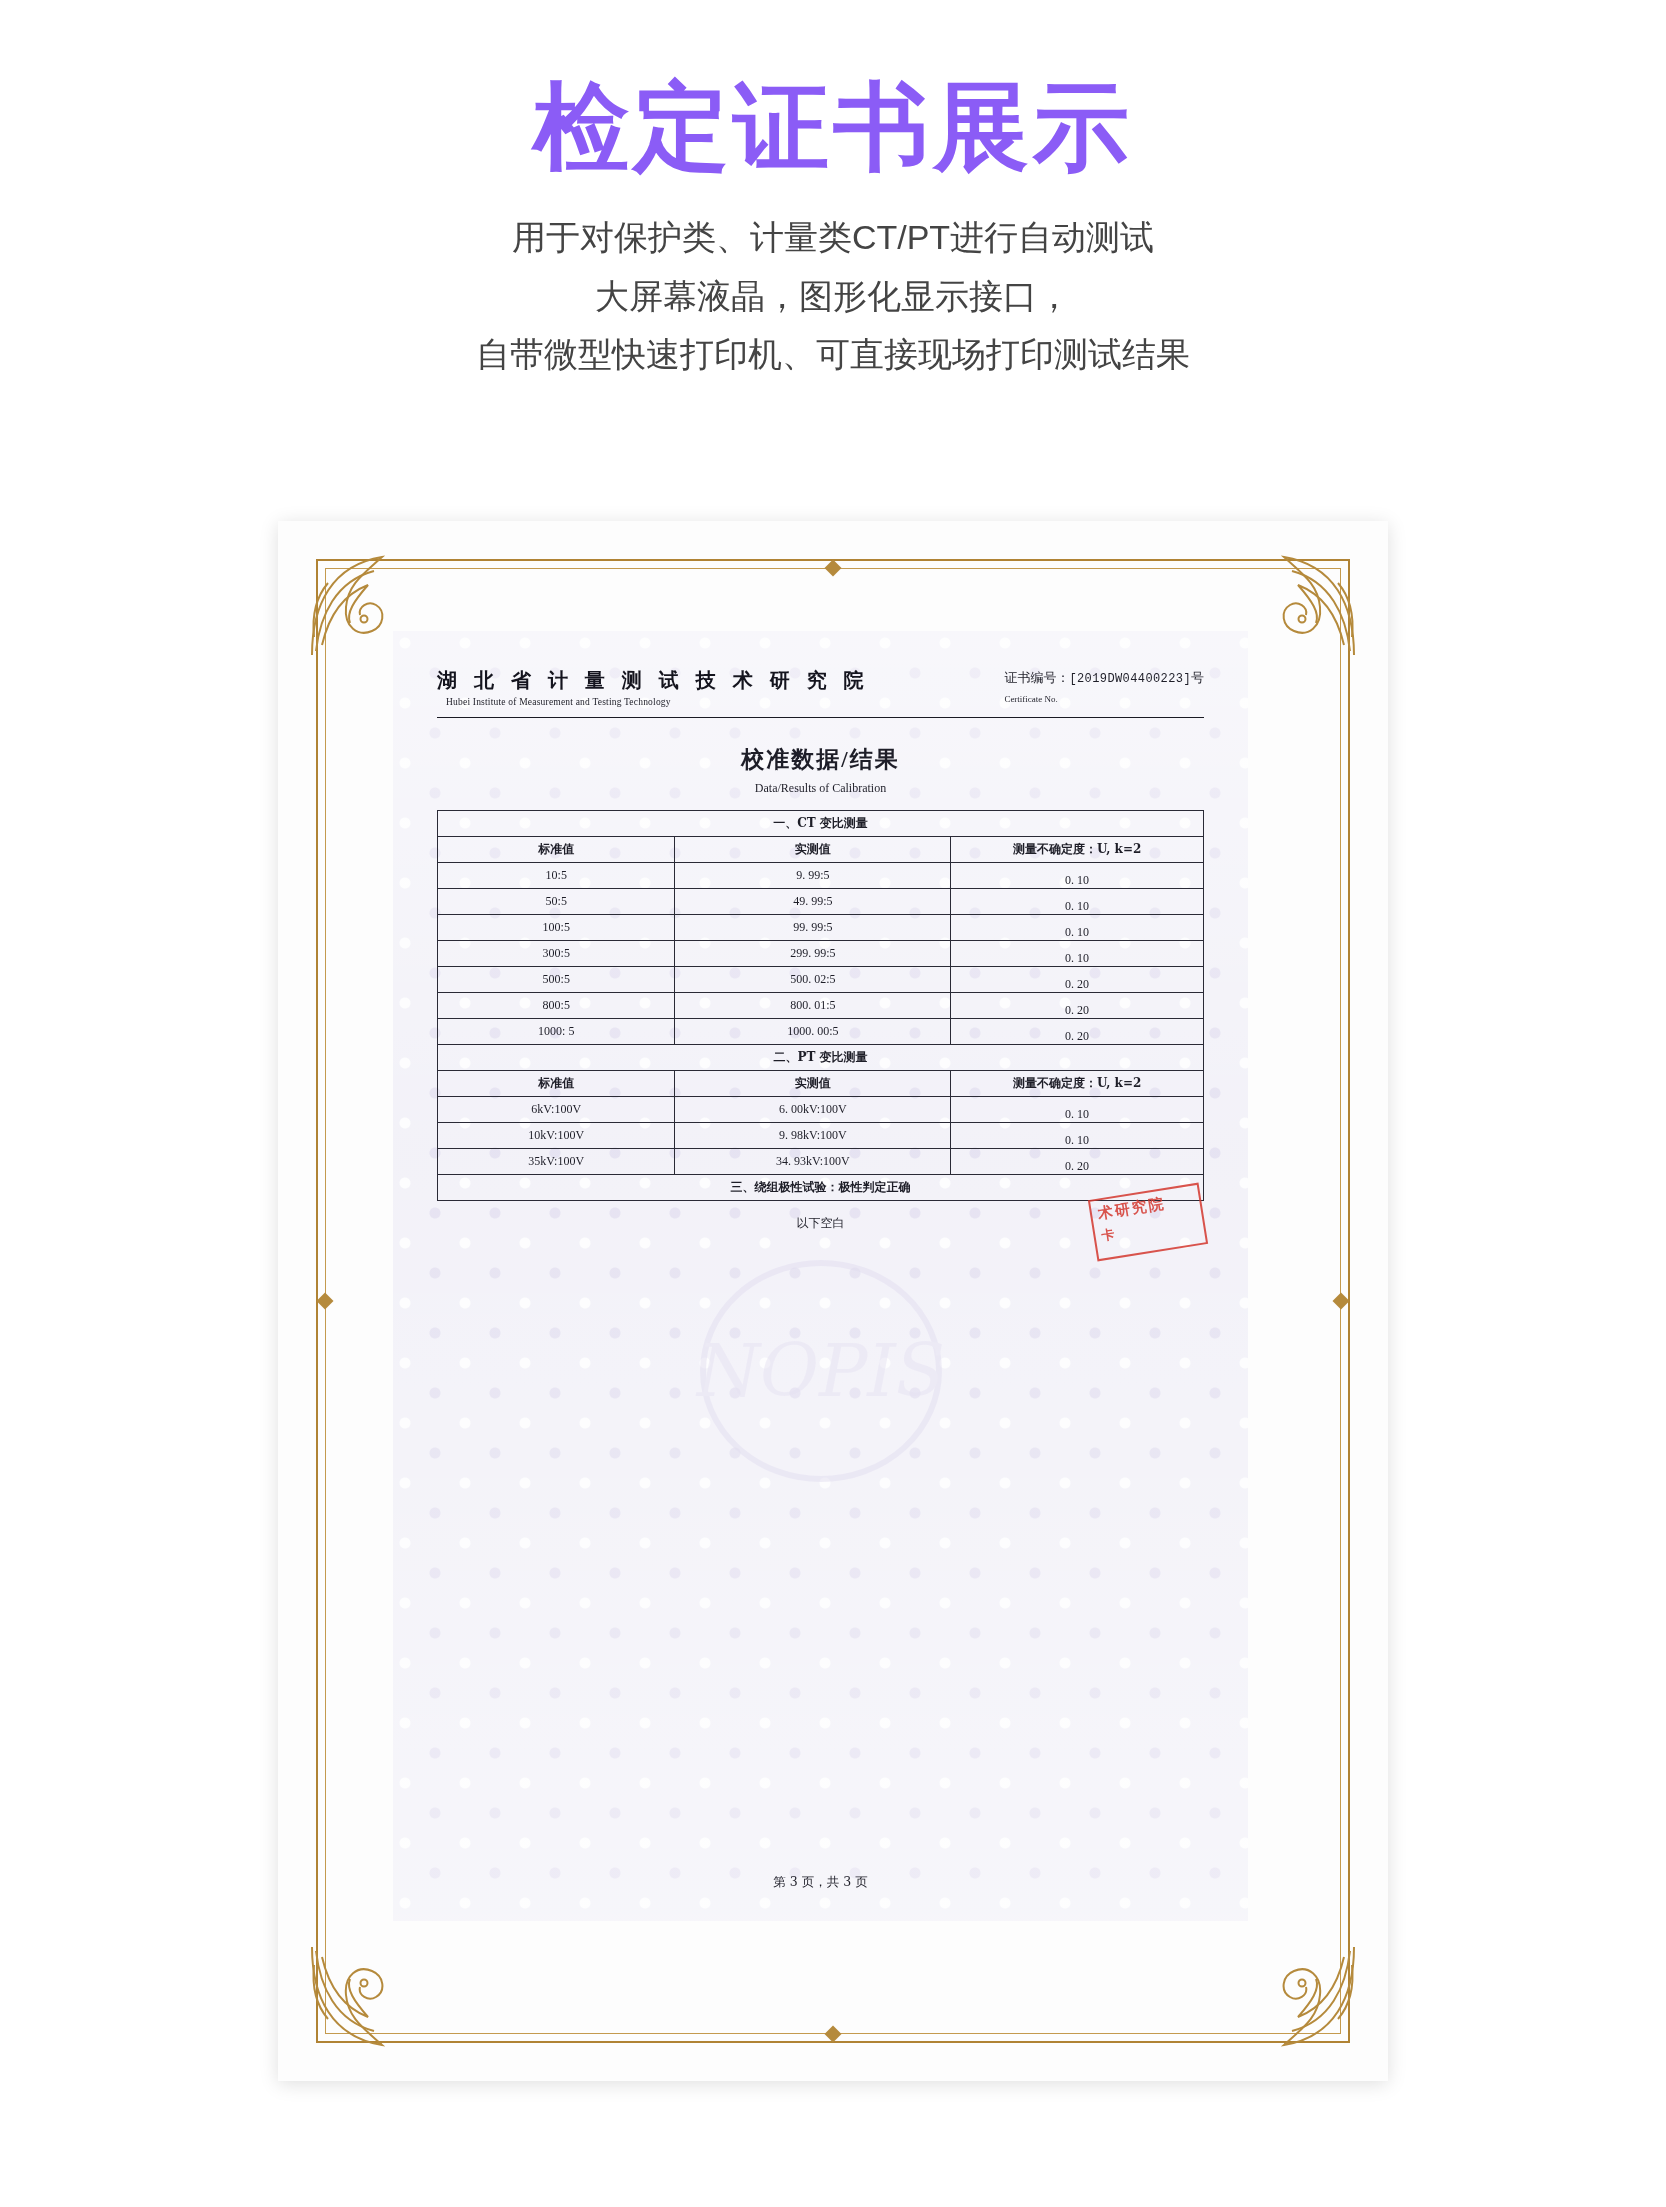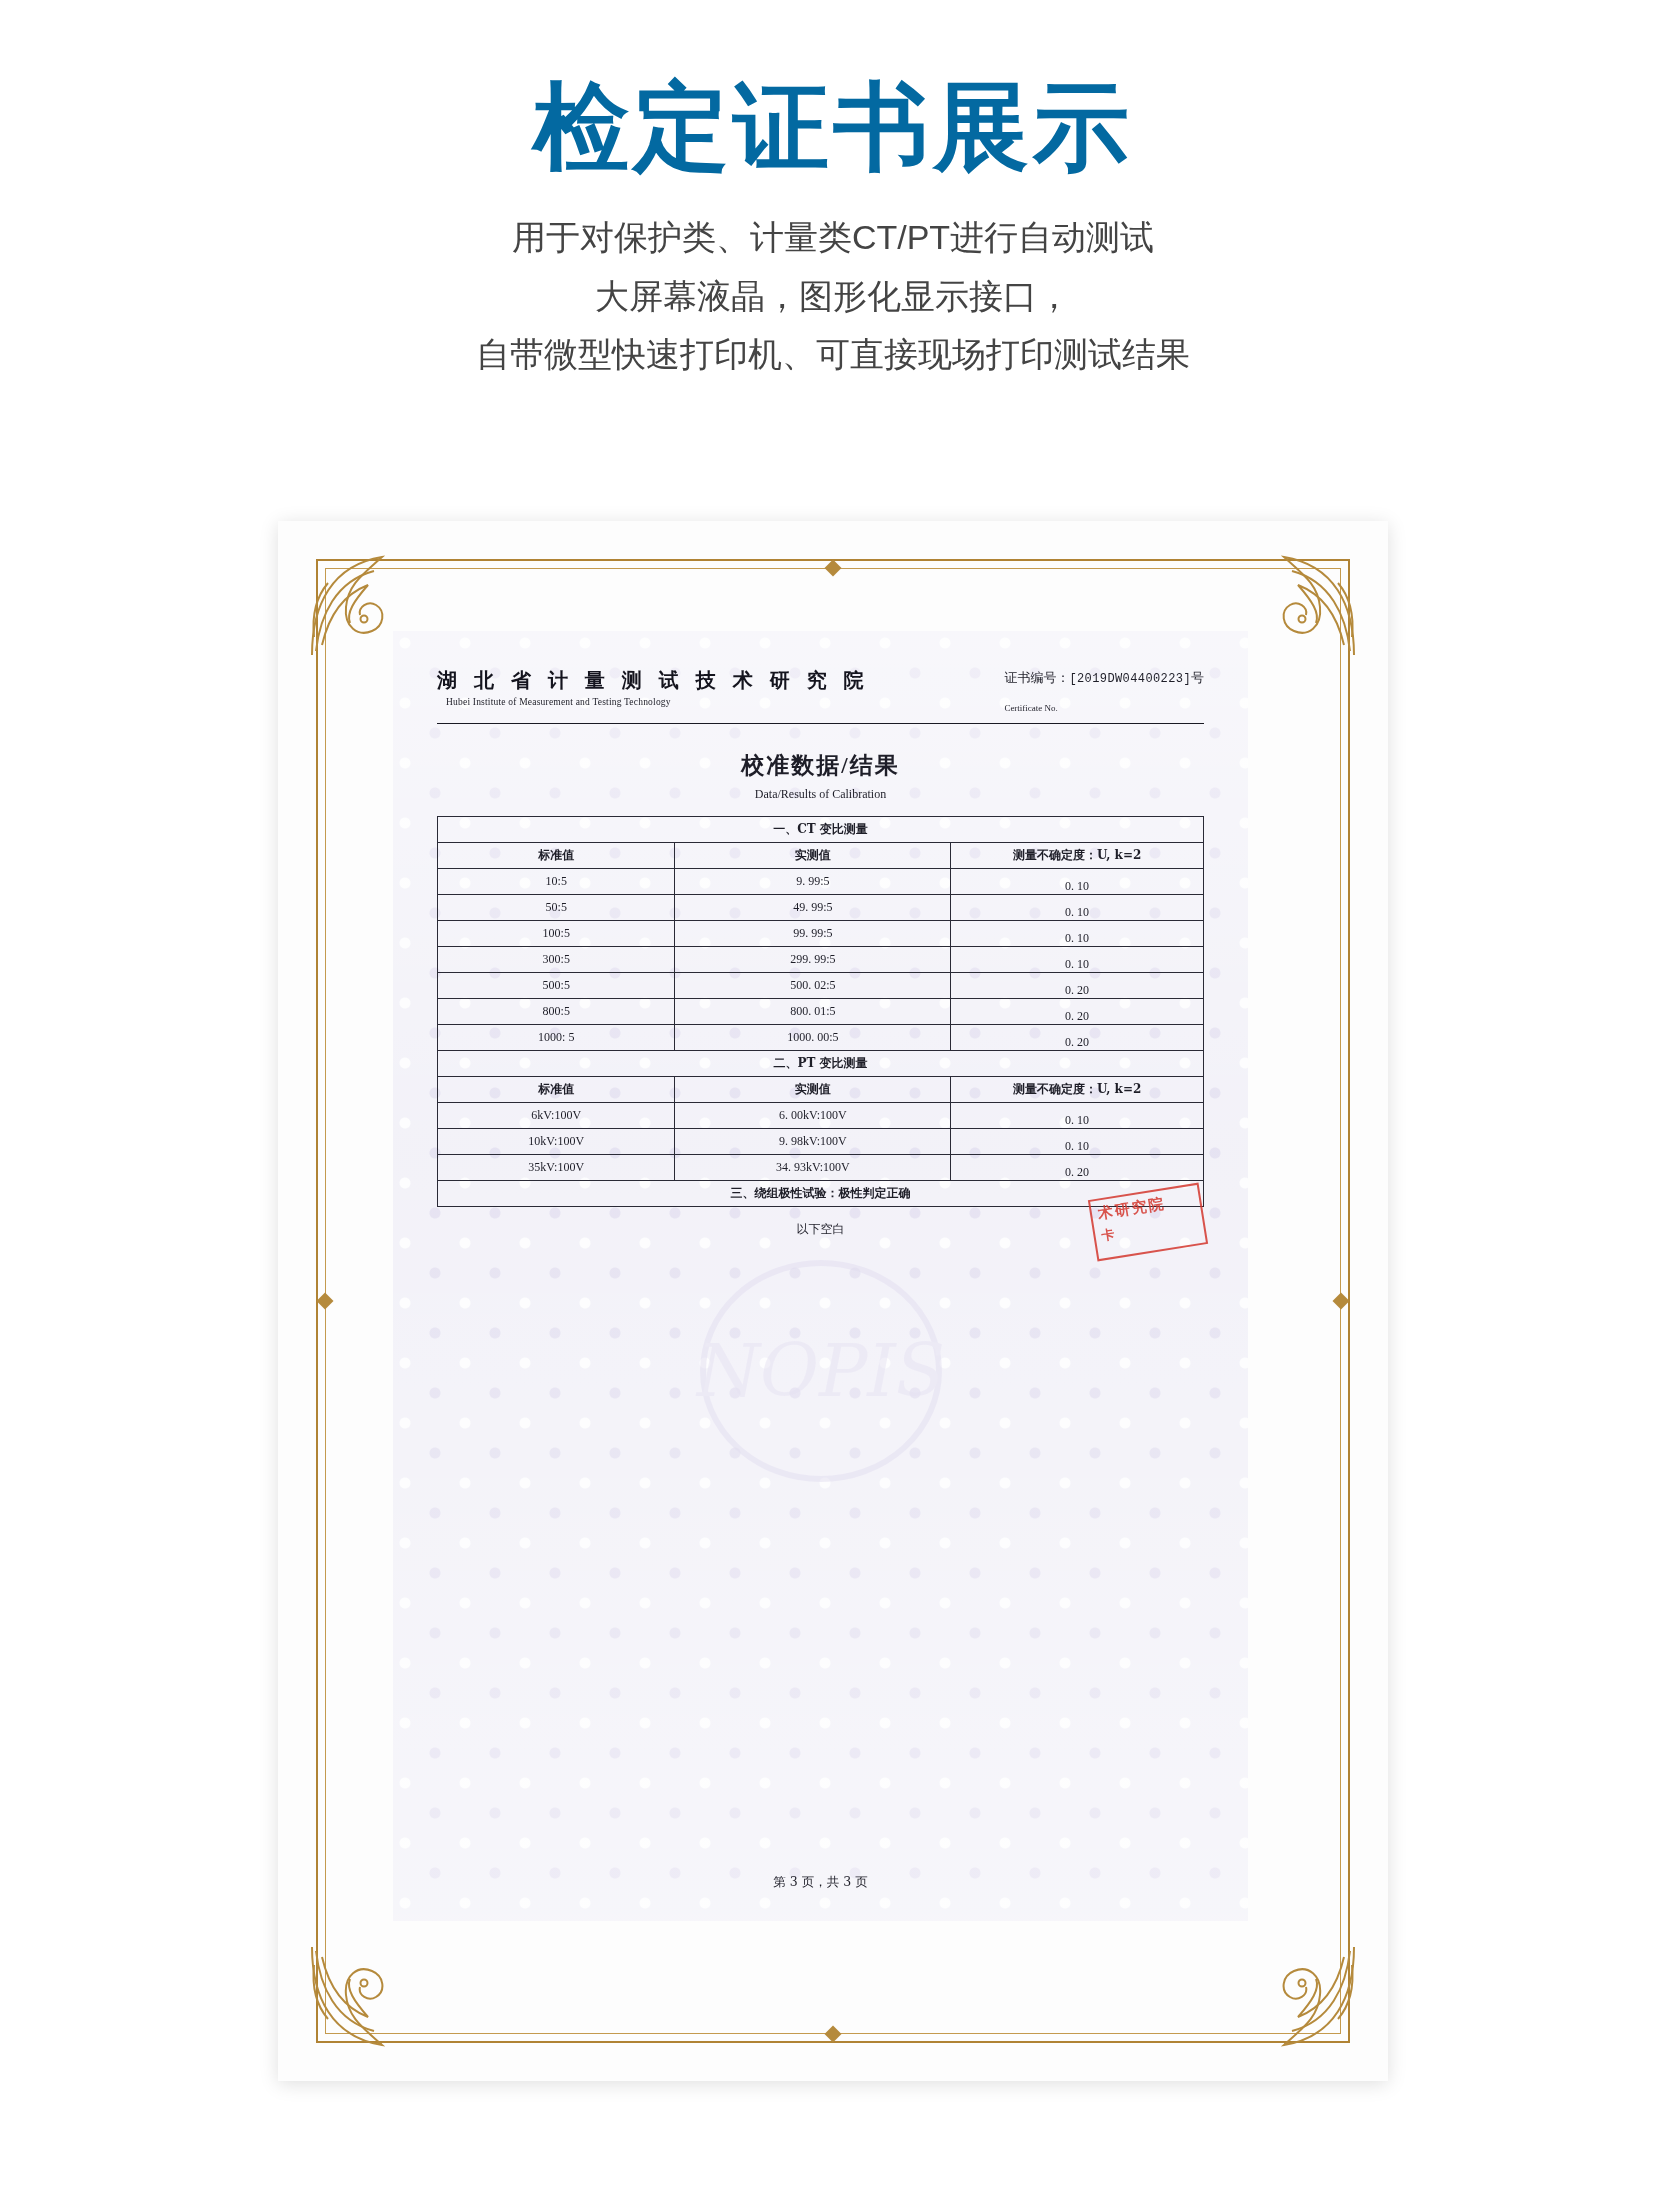--- a/index.html
+++ b/index.html
@@ -17,21 +17,21 @@
   }
 
   
   .header {
     padding-top: 72px;
     text-align: center;
   }
   .header-title {
     font-size: 96px;
     font-weight: 700;
-    color: #0369a1;
+    color: #8b5cf6;
     letter-spacing: 4px;
     line-height: 1.15;
     font-family: "DejaVu Sans", "Liberation Sans", sans-serif;
   }
   .header-sub {
     margin-top: 28px;
     font-size: 34px;
     line-height: 1.6;
     color: #444;
     font-weight: 400;
@@ -141,21 +141,21 @@
     white-space: nowrap;
   }
   .cert-no-value {
     font-family: "Liberation Mono", monospace;
     font-size: 12px;
     letter-spacing: 0.4px;
   }
   .cert-no-en {
     font-size: 9px;
     font-family: "Liberation Serif", serif;
-    margin-top: 16px;
+    margin-top: 7px;
   }
 
   .rule {
     border-bottom: 1.6px solid #1a1a24;
     margin: 10px 0 26px 0;
   }
 
   .title-cn {
     text-align: center;
     font-size: 23px;

